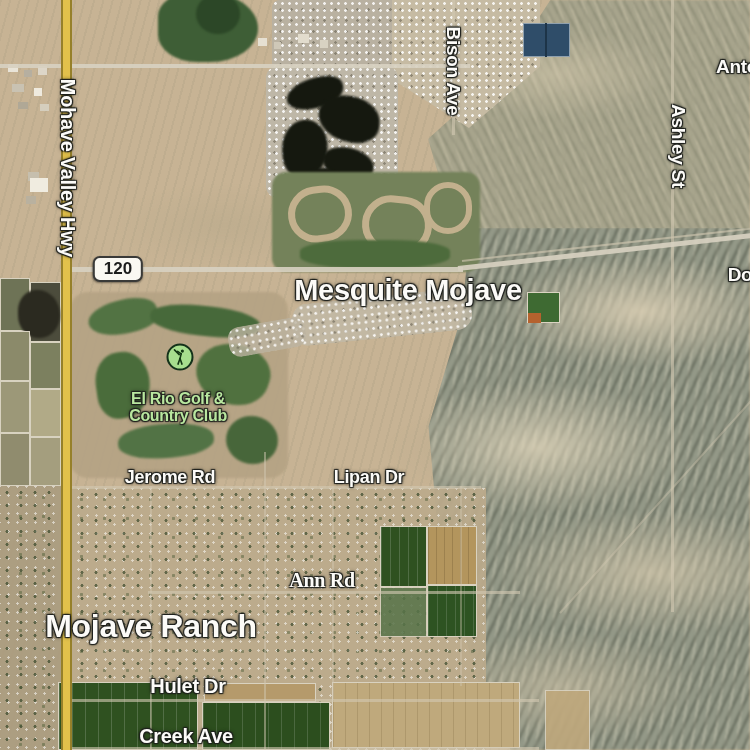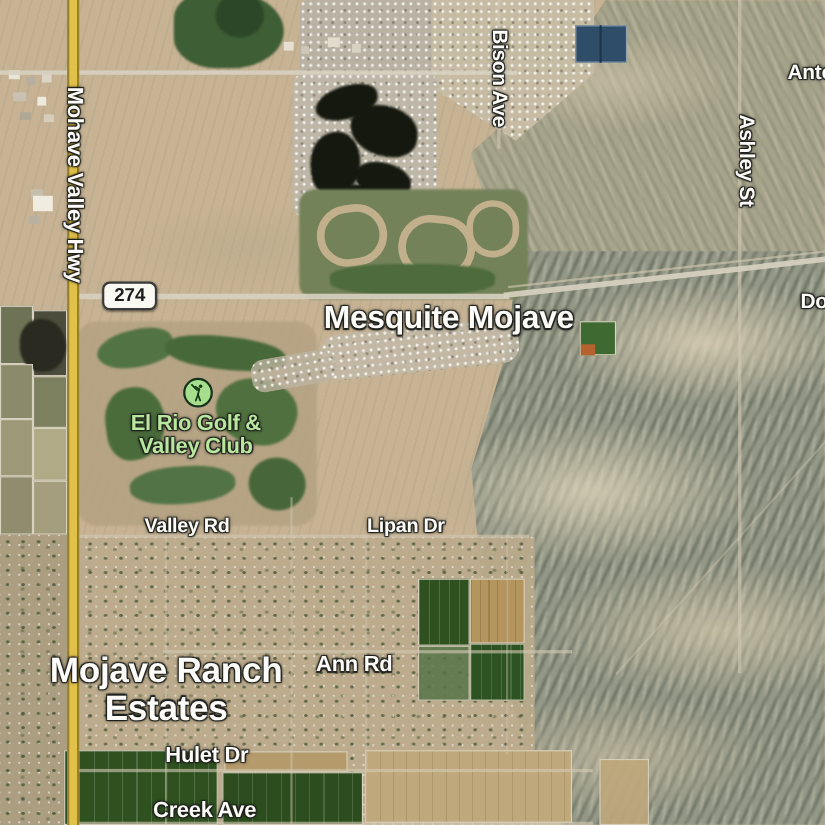--- a/index.html
+++ b/index.html
@@ -200,47 +200,46 @@
 
   <div class="lbl vlbl" style="left:67px;top:168px;font-size:20px;z-index:42;">Mohave Valley Hwy</div>
 
 
   <div class="lbl vlbl" style="left:453px;top:71px;font-size:19px;">Bison Ave</div>
 
   <div class="lbl" style="left:737px;top:67px;font-size:19px;">Anto</div>
 
   <div class="lbl vlbl" style="left:678px;top:146px;font-size:19px;">Ashley St</div>
 
-  <div class="shield" style="left:118px;top:269px;">274</div>
+  <div class="shield" style="left:118px;top:269px;">120</div>
 
   <div class="lbl" style="left:408px;top:290px;font-size:29px;">Mesquite Mojave</div>
 
   <div class="lbl" style="left:740px;top:275px;font-size:19px;">Do</div>
 
   <div class="golf-badge" style="left:180px;top:357px;">
     <svg width="19" height="19" viewBox="0 0 24 24" style="position:static;" fill="none" stroke="#143814" stroke-width="2" stroke-linecap="round">
       <circle cx="15" cy="4.5" r="2" fill="#143814" stroke="none"></circle>
       <path d="M5 3 L11 9"></path>
       <path d="M13.5 8 L9 5"></path>
       <path d="M13.5 8 L12 14"></path>
       <path d="M12 14 L9.5 21"></path>
       <path d="M12 14 L14.5 21"></path>
     </svg>
   </div>
-  <div class="lbl poi-green" style="left:178px;top:396px;font-size:20px;">
+  <div class="lbl poi-green" style="left:178px;top:408px;font-size:16px;">
     <span style="position:static;display:block;">El Rio Golf &amp;</span>
-    <span style="position:static;display:block;">Valley Club</span>
+    <span style="position:static;display:block;">Country Club</span>
   </div>
 
-  <div class="lbl" style="left:170px;top:478px;font-size:18px;">Valley Rd</div>
+  <div class="lbl" style="left:170px;top:478px;font-size:18px;">Jerome Rd</div>
   <div class="lbl" style="left:369px;top:478px;font-size:18px;">Lipan Dr</div>
 
-  <div class="lbl" style="left:322px;top:605px;font-size:20px;">Ann Rd</div>
+  <div class="lbl" style="left:322px;top:581px;font-size:20px;font-family:Liberation Serif, serif;">Ann Rd</div>
 
   <div class="lbl" style="left:151px;top:627px;font-size:32px;">
     <span style="position:static;display:block;">Mojave Ranch</span>
-    <span style="position:static;display:block;">Estates</span>
   </div>
 
   <div class="lbl" style="left:188px;top:687px;font-size:20px;">Hulet Dr</div>
   <div class="lbl" style="left:186px;top:737px;font-size:20px;">Creek Ave</div>
 
 </div>
 
 </body></html>

